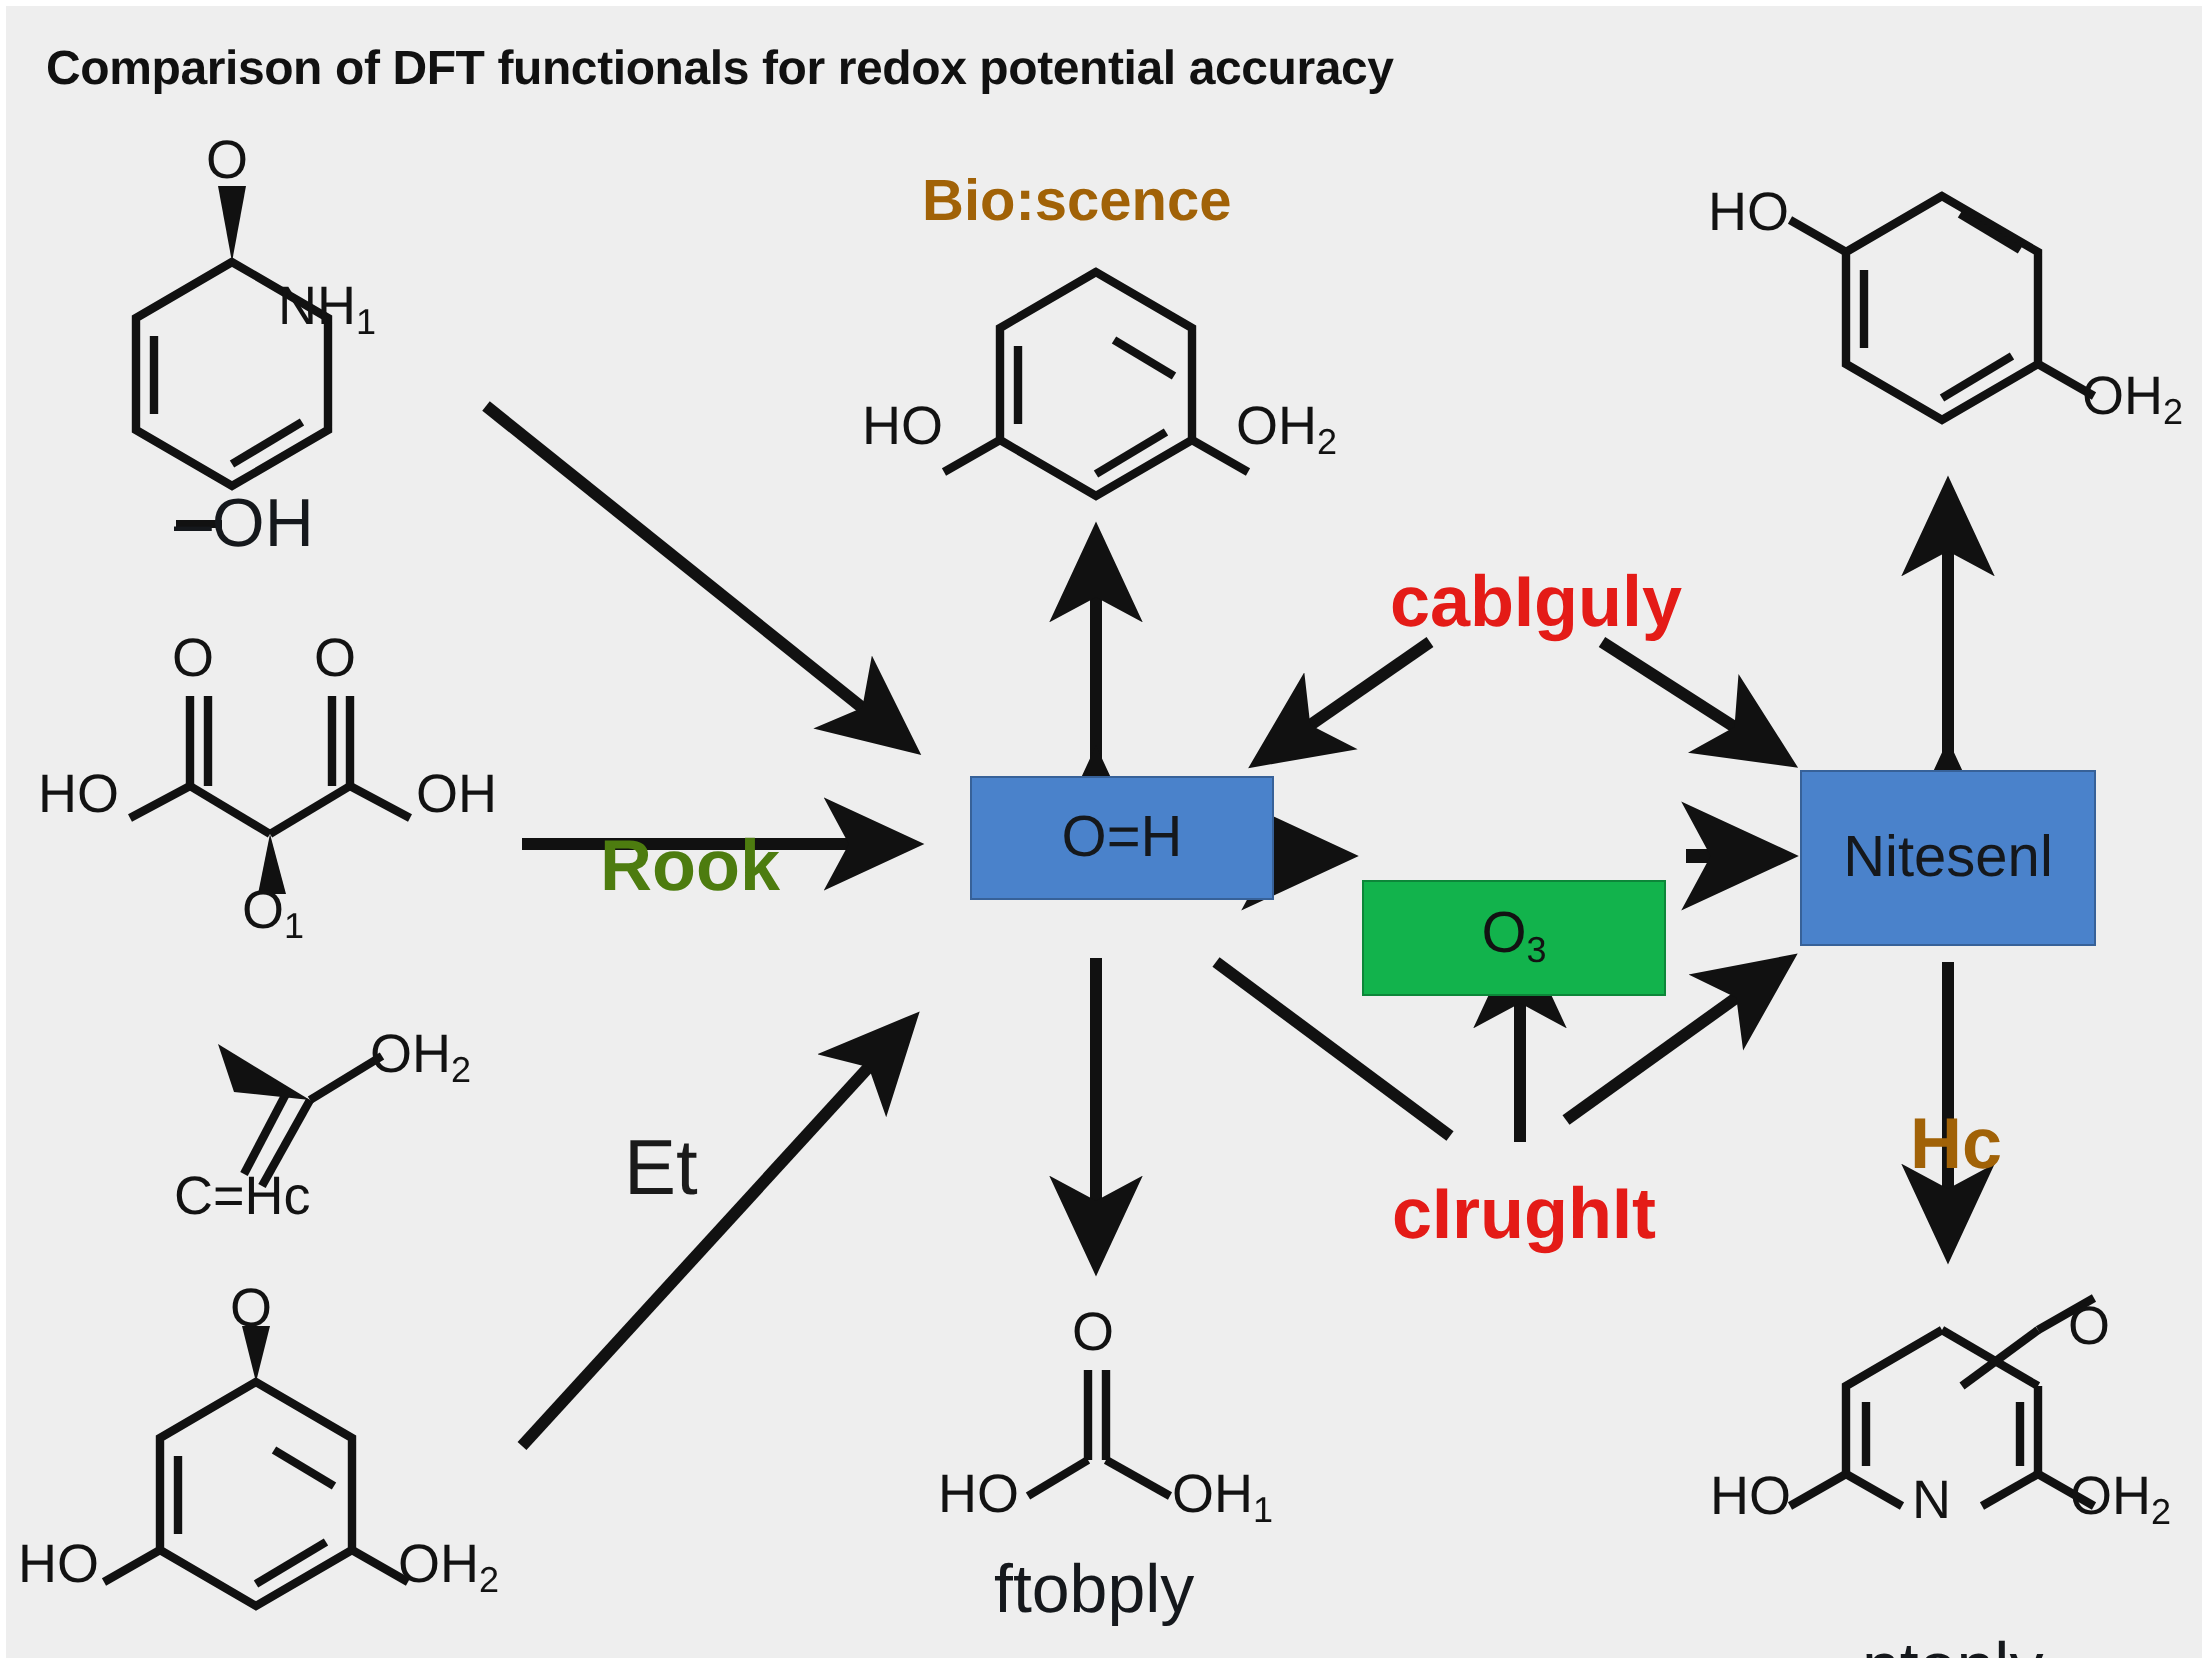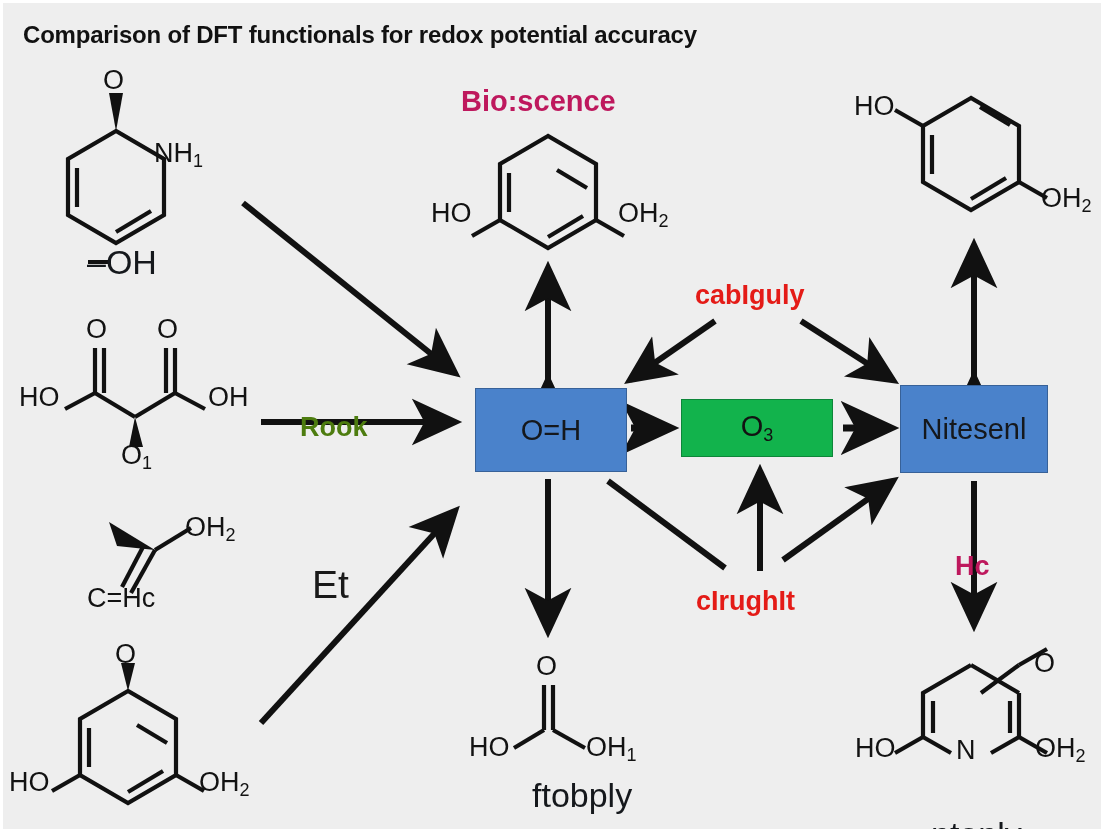--- a/index.html
+++ b/index.html
@@ -22,26 +22,26 @@
   }
 
   .box{
     position:absolute;
     display:flex;align-items:center;justify-content:center;
     box-sizing:border-box;
     border:1px solid rgba(0,0,0,0.25);
     font-size:29px;color:#15181c;
   }
   .box.blue{background:#4a82cb;}
-  .box.green{background:#12b34c;}
-
-  .rxlabel{font-size:27px;font-weight:bold;}
+  .box.green{background:#12b34c;margin-top:41px;}
+
+  .rxlabel{font-size:36px;font-weight:bold;}
   .green-txt{color:#4d7c0f;margin-top:36px;}
   .red-txt{color:#e41b17;}
-  .blue-txt{color:#be185d;text-align:right;}
+  .blue-txt{color:#a16207;text-align:right;}
   .black-txt{color:#1a1a1a;font-weight:normal;}
 
   .molname{font-size:34px;color:#15181c;}
   .atom{font-size:27px;color:#121212;}
   .atom .sub{font-size:18px;vertical-align:-0.28em;}
 </style>
 </head>
 <body>
 
 <div id="page">
@@ -159,21 +159,21 @@
       <line x1="722" y1="565" x2="605" y2="478" stroke-width="6"></line>
 
       <line x1="780" y1="557" x2="890" y2="478" stroke-width="6" marker-end="url(#ah)"></line>
 
       <line x1="971" y1="478" x2="971" y2="622" stroke-width="6" marker-end="url(#ah)"></line>
     </g>
   </svg>
 
   <div class="lab title">Comparison of DFT functionals for redox potential accuracy</div>
 
-  <div class="box blue" style="left:472px;top:385px;width:152px;height:84px;">
+  <div class="box blue" style="left:482px;top:385px;width:152px;height:62px;">
     <span>O=H</span>
   </div>
 
   <div class="box green" style="left:678px;top:396px;width:152px;height:58px;">
     <span class="atom" style="font-size:29px;"><span>O</span><span class="sub">3</span></span>
   </div>
 
   <div class="box blue" style="left:897px;top:382px;width:148px;height:88px;">
     <span>Nitesenl</span>
   </div>
@@ -184,21 +184,21 @@
 
   <div class="lab rxlabel black-txt" style="left:309px;top:560px;font-size:39px;">Et</div>
 
   <div class="lab rxlabel red-txt" style="left:692px;top:277px;">cabIguly</div>
 
   <div class="lab rxlabel red-txt" style="left:693px;top:583px;">cIrughIt</div>
 
   <div class="lab rxlabel blue-txt" style="left:952px;top:548px;">Hc</div>
 
   <div class="lab atom" style="left:100px;top:62px;">O</div>
-  <div class="lab atom" style="left:136px;top:135px;margin-left:15px;"><span>NH</span><span class="sub">1</span></div>
+  <div class="lab atom" style="left:136px;top:135px;"><span>NH</span><span class="sub">1</span></div>
   <div class="lab molname" style="left:84px;top:240px;">–OH</div>
 
   <div class="lab atom" style="left:83px;top:311px;">O</div>
   <div class="lab atom" style="left:154px;top:311px;">O</div>
   <div class="lab atom" style="left:16px;top:379px;">HO</div>
   <div class="lab atom" style="left:205px;top:379px;">OH</div>
   <div class="lab atom" style="left:118px;top:437px;"><span>O</span><span class="sub">1</span></div>
 
   <div class="lab atom" style="left:182px;top:509px;"><span>OH</span><span class="sub">2</span></div>
   <div class="lab atom" style="left:84px;top:580px;">C=Hc</div>
@@ -209,21 +209,21 @@
 
   <div class="lab atom" style="left:428px;top:195px;">HO</div>
   <div class="lab atom" style="left:615px;top:195px;"><span>OH</span><span class="sub">2</span></div>
 
   <div class="lab atom" style="left:851px;top:88px;">HO</div>
   <div class="lab atom" style="left:1038px;top:180px;"><span>OH</span><span class="sub">2</span></div>
 
   <div class="lab atom" style="left:533px;top:648px;">O</div>
   <div class="lab atom" style="left:466px;top:729px;">HO</div>
   <div class="lab atom" style="left:583px;top:729px;"><span>OH</span><span class="sub">1</span></div>
-  <div class="lab molname" style="left:494px;top:773px;margin-left:35px;">ftobply</div>
+  <div class="lab molname" style="left:494px;top:773px;">ftobply</div>
 
   <div class="lab atom" style="left:1031px;top:645px;">O</div>
   <div class="lab atom" style="left:953px;top:732px;">N</div>
   <div class="lab atom" style="left:852px;top:730px;">HO</div>
   <div class="lab atom" style="left:1032px;top:730px;"><span>OH</span><span class="sub">2</span></div>
   <div class="lab molname" style="left:928px;top:782px;margin-top:30px;">ntonly</div>
 
 </div>
 
 </body></html>

